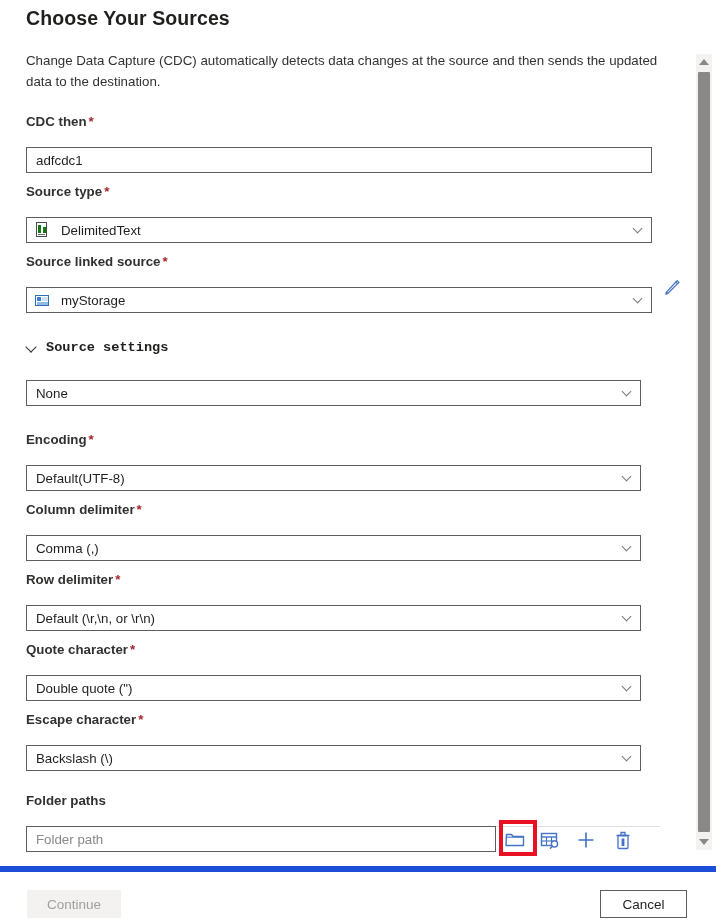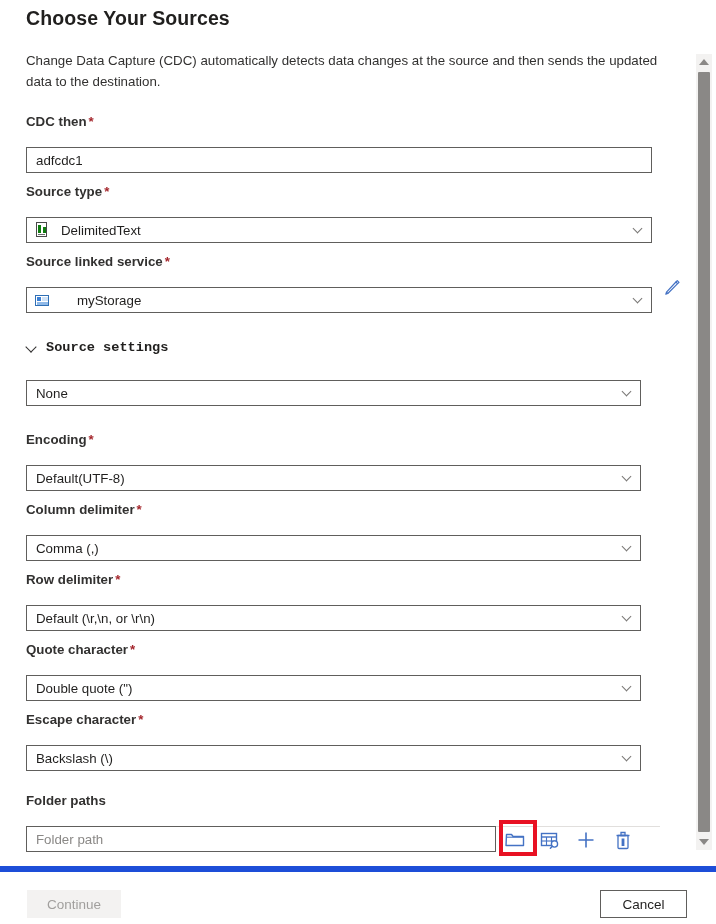--- a/index.html
+++ b/index.html
@@ -364,22 +364,22 @@
             <span class="g1"></span>
             <span class="g2"></span>
             <span class="ln"></span>
         </span>
         <span class="val with-icon">DelimitedText</span>
         <span class="chev"></span>
       </div>
     </div>
 
     <div class="field" style="top:254px; width:626px;">
-      <span class="field-label"><span>Source linked service</span><span class="req">*</span></span>
-      <div class="combo" style="width:626px;gap:16px;">
+      <span class="field-label"><span>Source linked source</span><span class="req">*</span></span>
+      <div class="combo" style="width:626px;">
         <span class="opt-icon icon-storage">
           <span class="box"></span>
             <span class="b3"></span>
             <span class="b1"></span>
             <span class="b2"></span>
         </span>
         <span class="val with-icon">myStorage</span>
         <span class="chev"></span>
       </div>
     </div>

